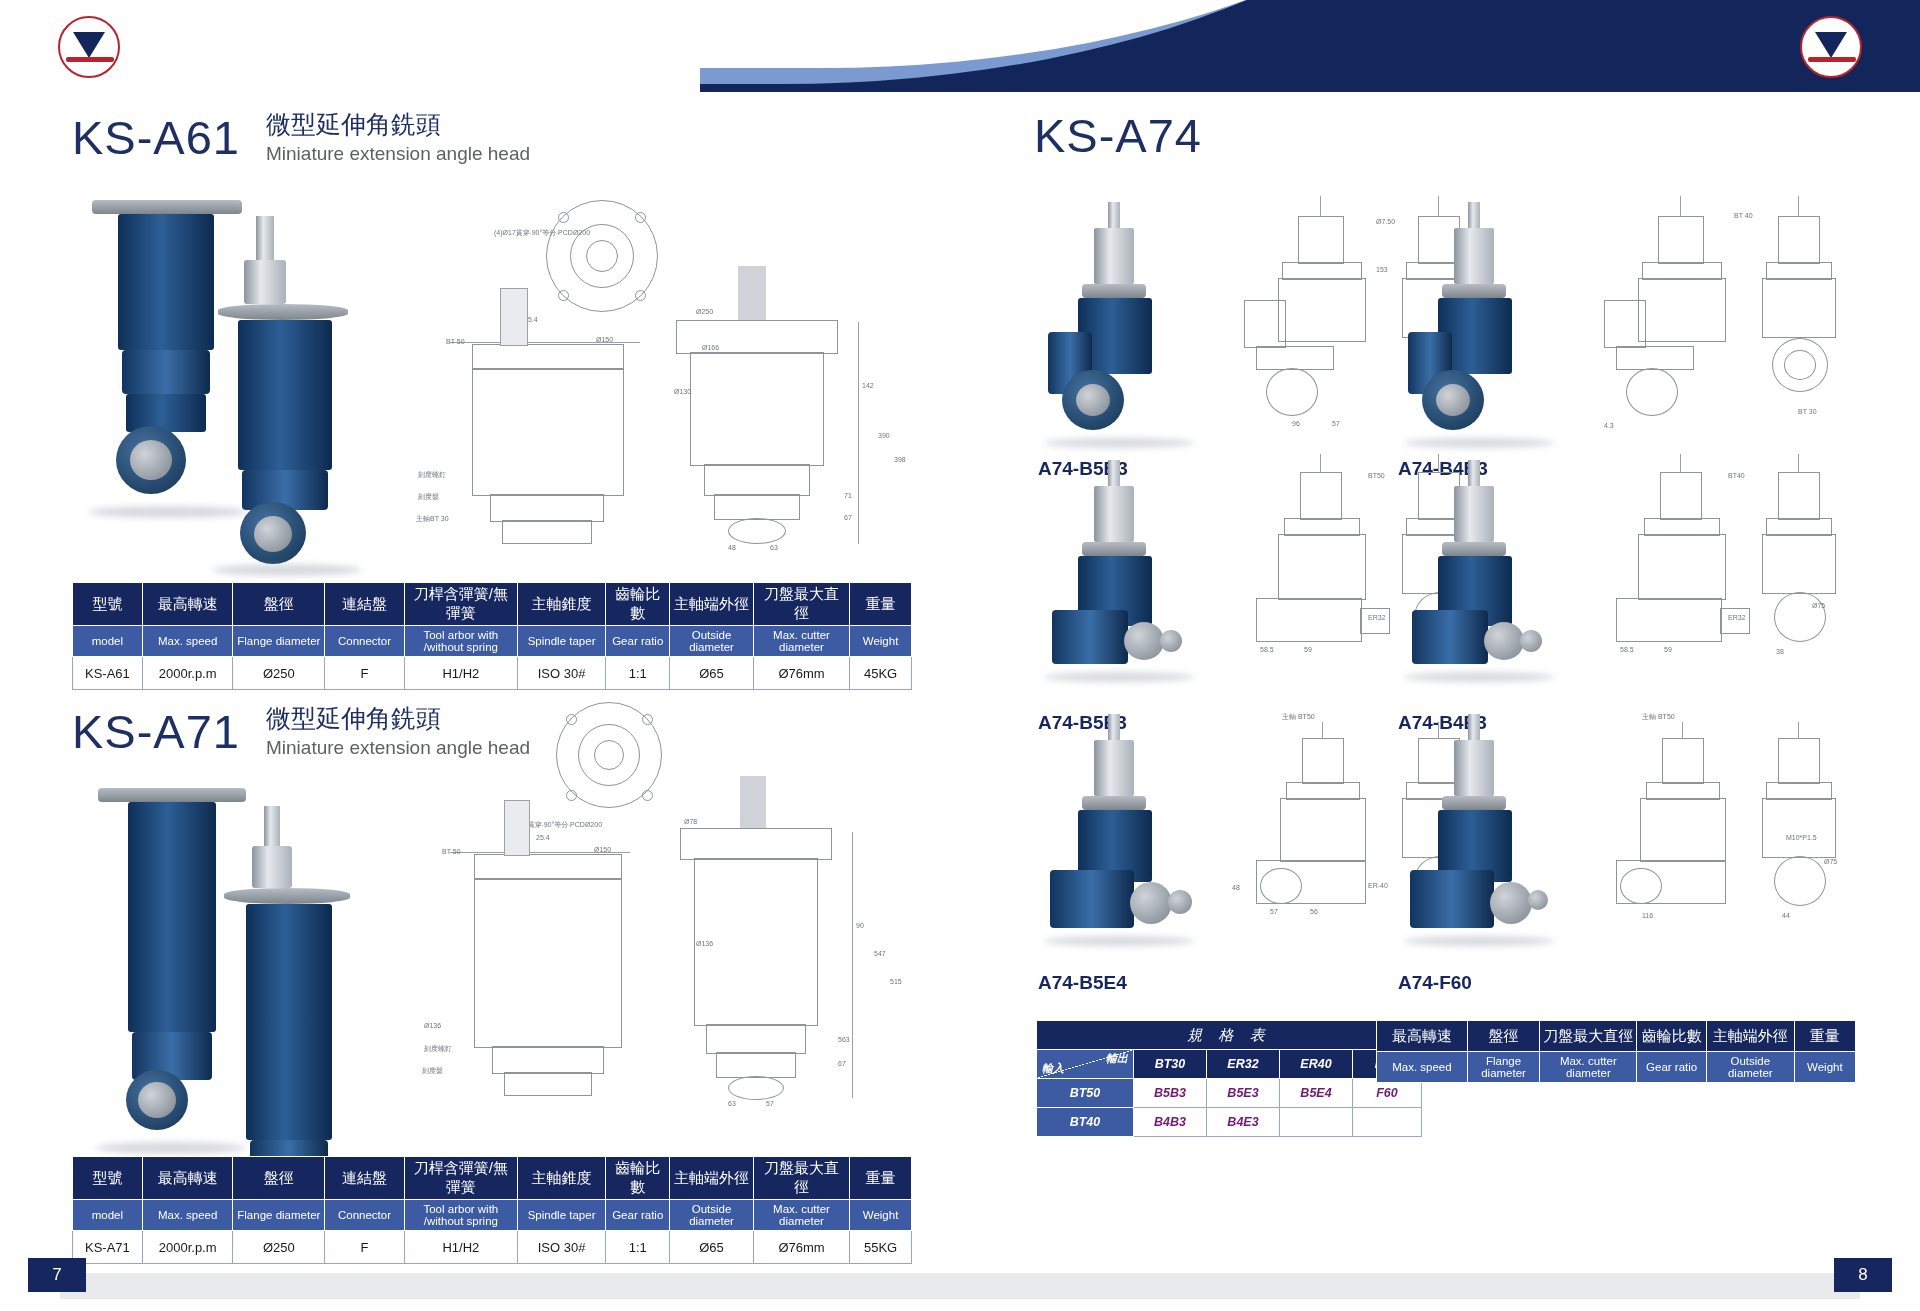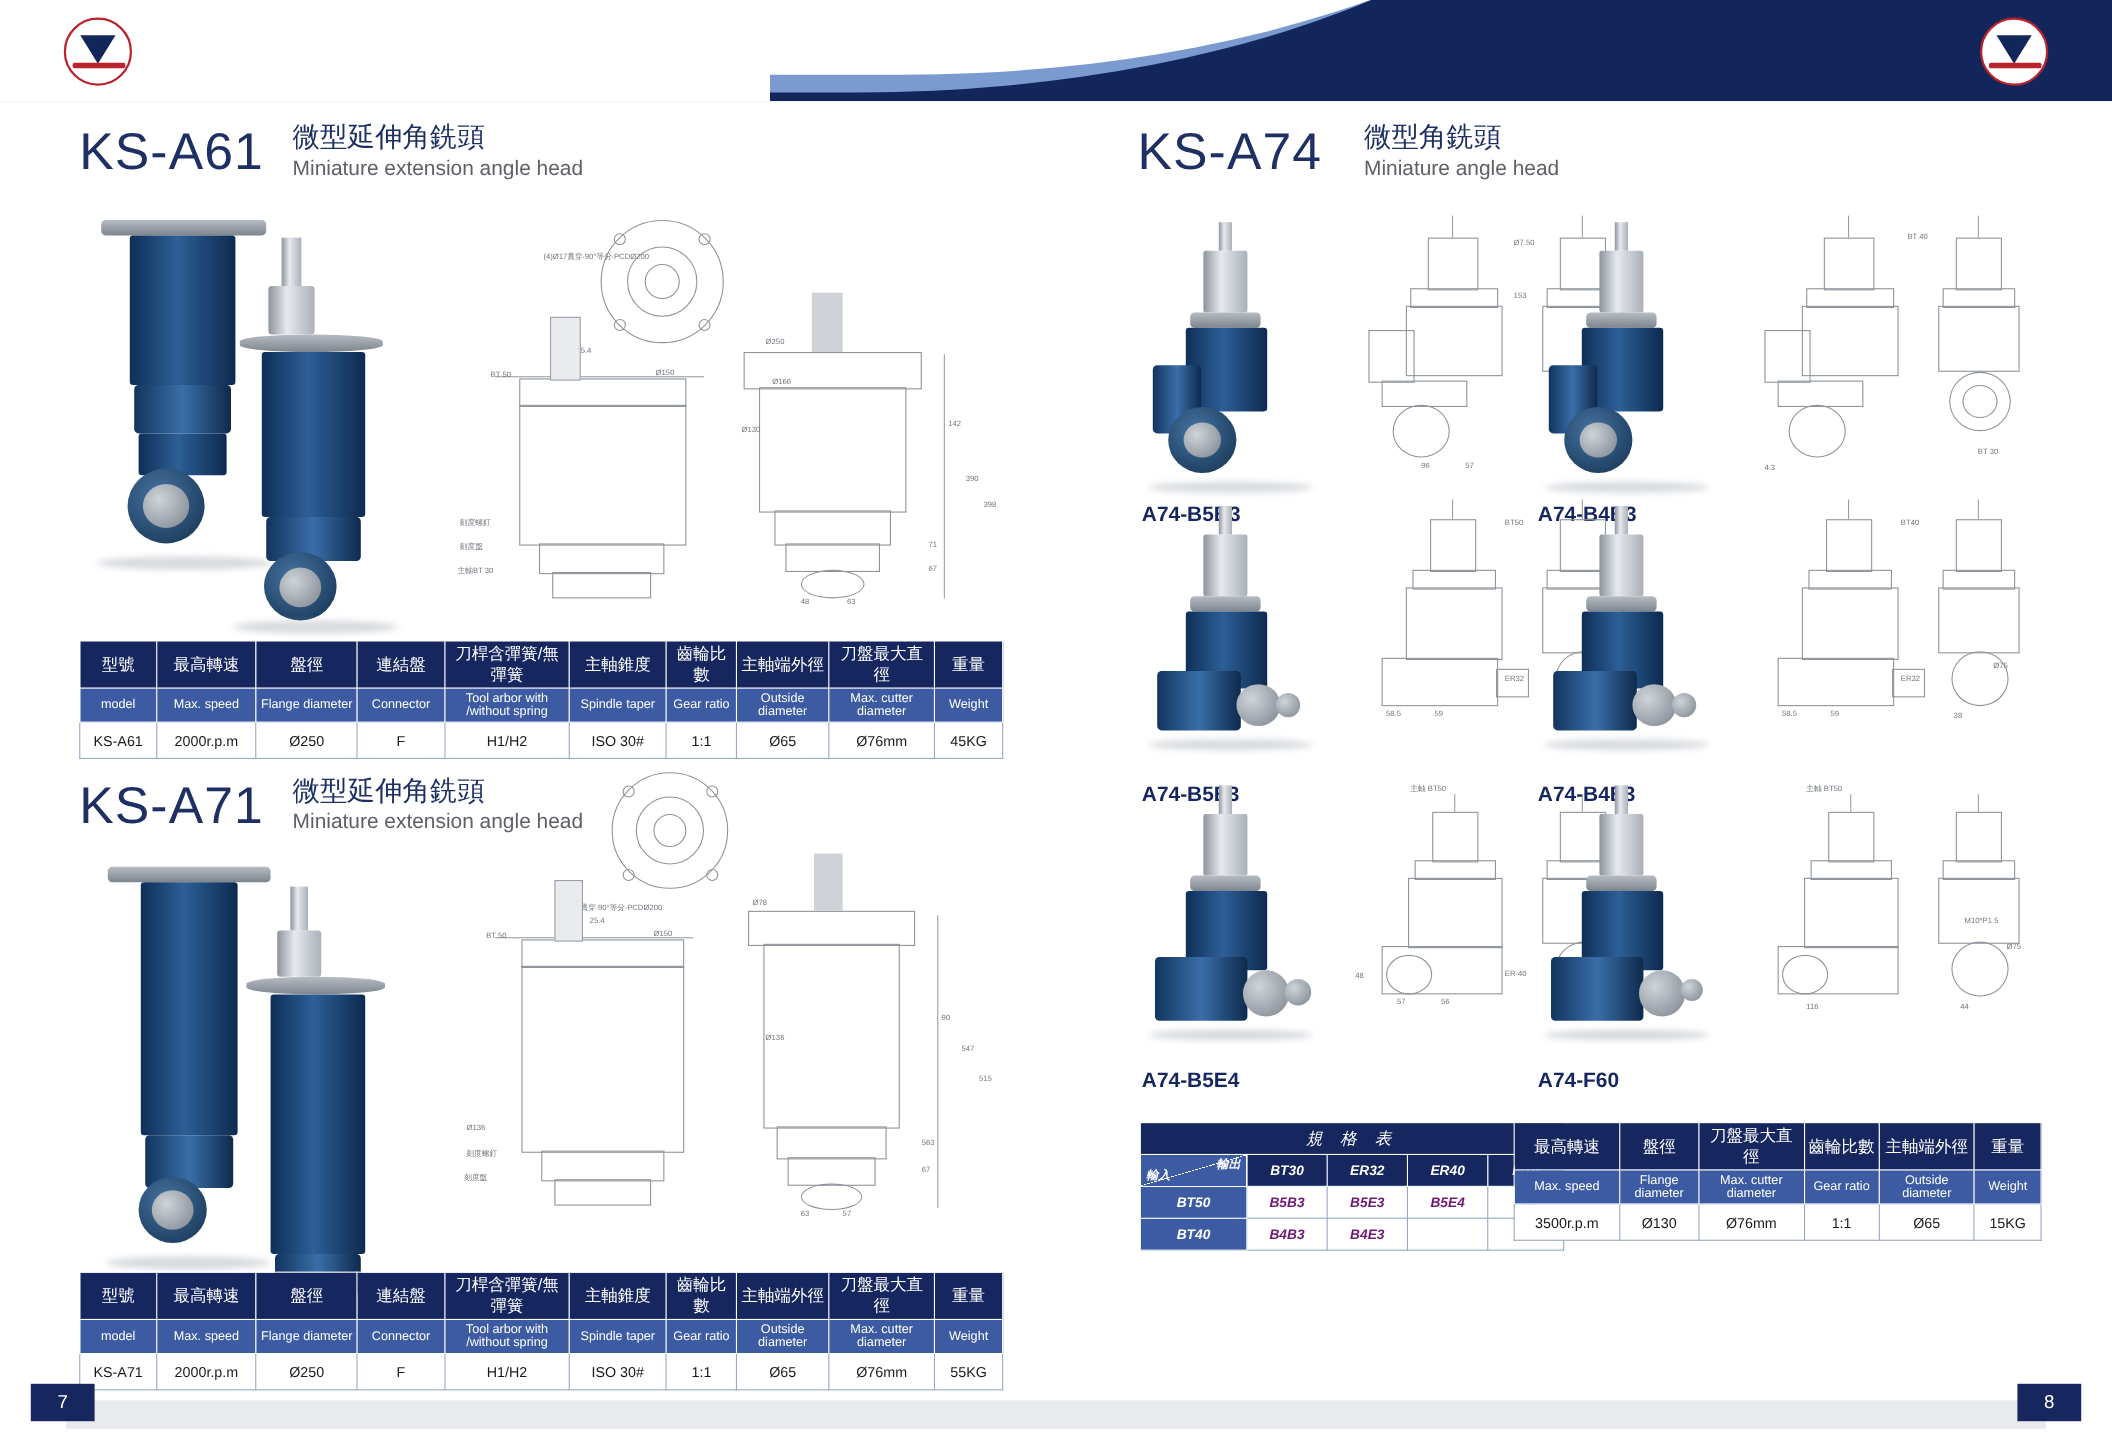--- a/index.html
+++ b/index.html
@@ -346,24 +346,20 @@
       </tbody>
     </table>
 
   </div>
 
   <div class="col-right">
 
     <div class="model-head" style="left:58px;top:16px;">
       <div style="display:flex;align-items:flex-end;gap:38px;">
         <div class="model-code">KS-A74</div>
-        <div>
-          <div class="model-cn">微型角銑頭</div>
-          <div class="model-en">Miniature angle head</div>
-        </div>
       </div>
     </div>
 
     <div class="mh" style="left:62px;top:110px;width:180px;height:250px;">
       <div class="taper" style="left:70px;top:0px;width:12px;height:26px;"></div>
       <div class="taper" style="left:56px;top:26px;width:40px;height:56px;border-radius:2px;"></div>
       <div class="flange" style="left:44px;top:82px;width:64px;height:14px;"></div>
       <div class="body" style="left:40px;top:96px;width:74px;height:76px;"></div>
       <div class="body2" style="left:10px;top:130px;width:44px;height:62px;"></div>
       <div class="darkring" style="left:24px;top:168px;width:62px;height:60px;"></div>
@@ -592,28 +588,20 @@
           <td style="width:60px">重量</td>
         </tr>
         <tr class="hdr2">
           <td>Max. speed</td>
           <td>Flange diameter</td>
           <td>Max. cutter diameter</td>
           <td>Gear ratio</td>
           <td>Outside diameter</td>
           <td>Weight</td>
         </tr>
-        <tr class="val">
-          <td>3500r.p.m</td>
-          <td>Ø130</td>
-          <td>Ø76mm</td>
-          <td>1:1</td>
-          <td>Ø65</td>
-          <td>15KG</td>
-        </tr>
       </tbody>
     </table>
 
   </div>
 </div>
 
 <div class="footer">
   <div class="bar"></div>
 </div>
 <div class="pnum" id="pnum-left">7</div>

